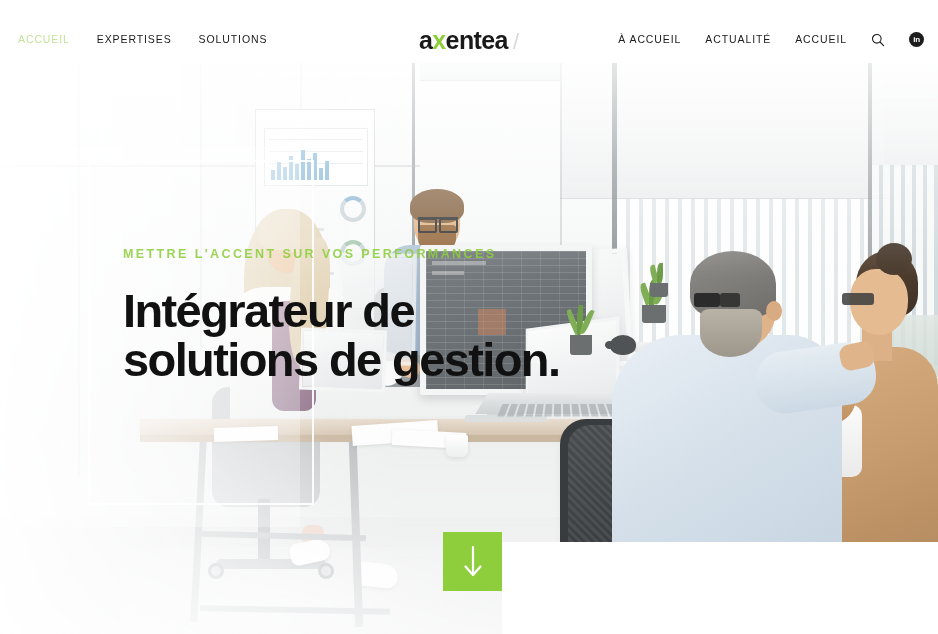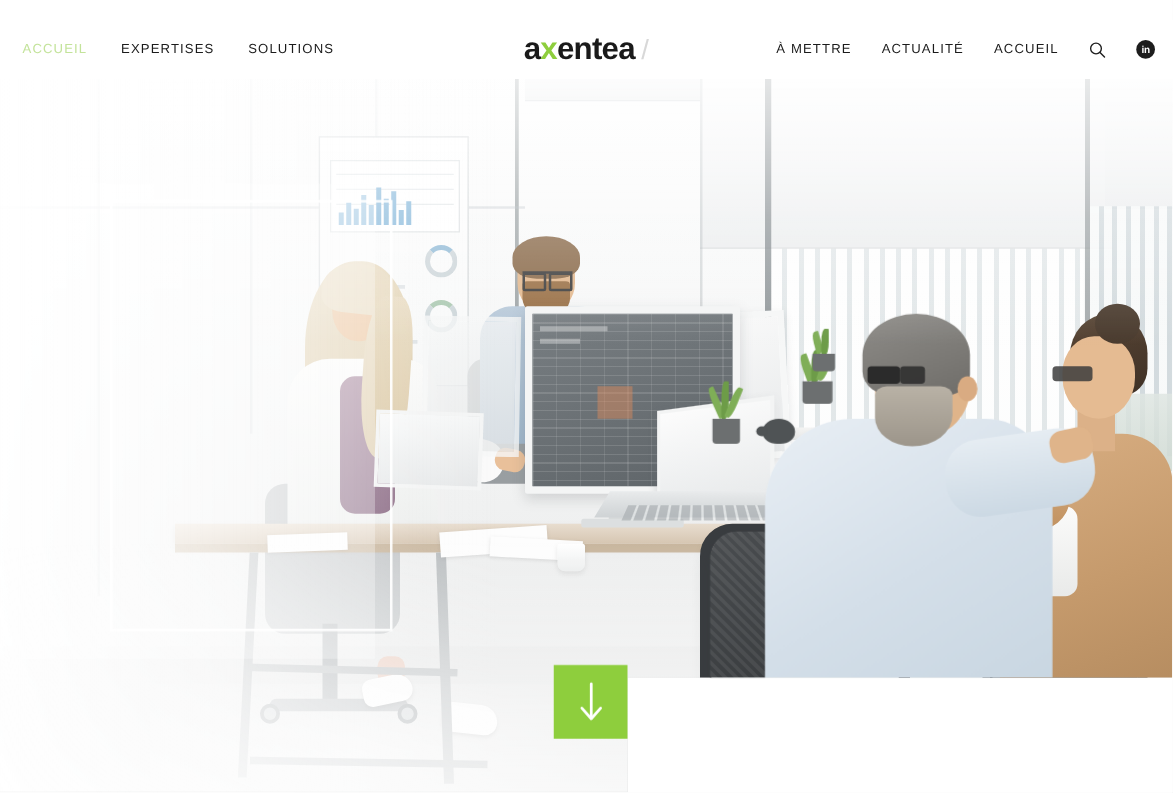--- a/index.html
+++ b/index.html
@@ -489,21 +489,21 @@
     </nav>
 
     <div class="logo">
       <span class="logo-a">a</span>
       <span class="logo-x">x</span>
       <span class="logo-rest">entea</span>
       <span class="logo-slash">/</span>
     </div>
 
     <nav class="nav-right">
-      <a class="nav-link" href="#">À METTRE</a>
+      <a class="nav-link" href="#">À ACCUEIL</a>
       <a class="nav-link" href="#">ACTUALITÉ</a>
       <a class="nav-link" href="#">ACCUEIL</a>
 
       <span class="icon-btn">
         <svg width="14" height="14" viewBox="0 0 14 14">
           <circle cx="5.8" cy="5.8" r="4.3" fill="none" stroke="#1d1d1d" stroke-width="1.1"></circle>
           <line x1="9" y1="9" x2="12.6" y2="12.6" stroke="#1d1d1d" stroke-width="1.1" stroke-linecap="round"></line>
         </svg>
       </span>
 
@@ -681,20 +681,25 @@
         <div class="wash-top"></div>
         <div class="wash-left"></div>
         <div class="wash-bottom"></div>
       </div>
     </div>
 
     <div class="frame-wash"></div>
     <div class="frame-rect"></div>
 
     <div class="hero-text">
+      <div class="kicker">METTRE L'ACCENT SUR VOS PERFORMANCES</div>
+      <h1 class="headline">
+        <span>Intégrateur de</span>
+        <span class="l2">solutions de gestion.</span>
+      </h1>
     </div>
 
     <div class="scroll-btn">
       <span>
         <svg width="22" height="34" viewBox="0 0 22 34">
           <line x1="11" y1="2" x2="11" y2="29" stroke="#ffffff" stroke-width="2.2" stroke-linecap="round"></line>
           <polyline points="3.5,21.5 11,30 18.5,21.5" fill="none" stroke="#ffffff" stroke-width="2.2" stroke-linecap="round" stroke-linejoin="round"></polyline>
         </svg>
       </span>
     </div>

